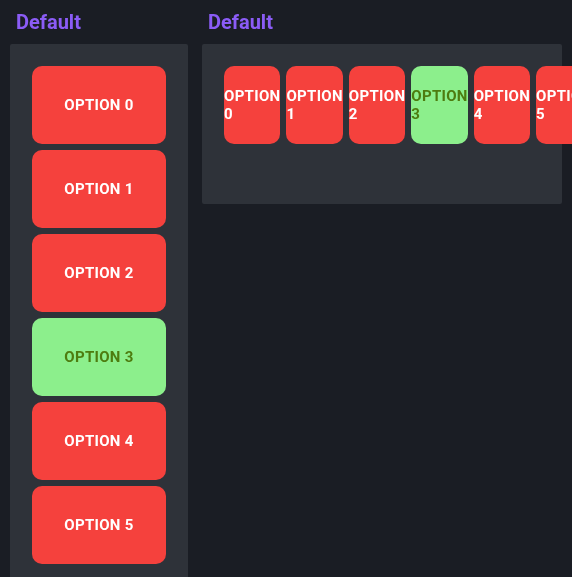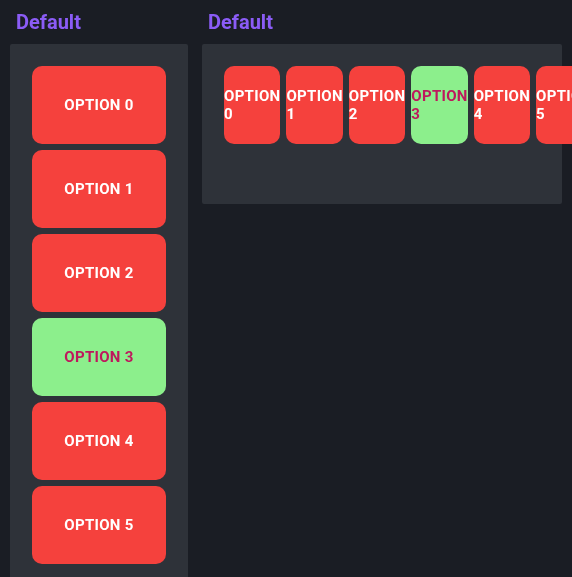--- a/index.html
+++ b/index.html
@@ -57,21 +57,21 @@
     font-weight: 700;
     font-size: 15px;
     letter-spacing: 0.3px;
     cursor: pointer;
     user-select: none;
     color: #ffffff;
     background: #f5413d;
   }
   .option.selected {
     background: #8cef8c;
-    color: #be185d;
+    color: #4d7c0f;
   }
 </style>
 </head>
 <body>
 
 <div class="group">
   <div class="group-title">Default</div>
   <div class="panel vertical">
     <div class="option">
         <span>OPTION 0</span>

